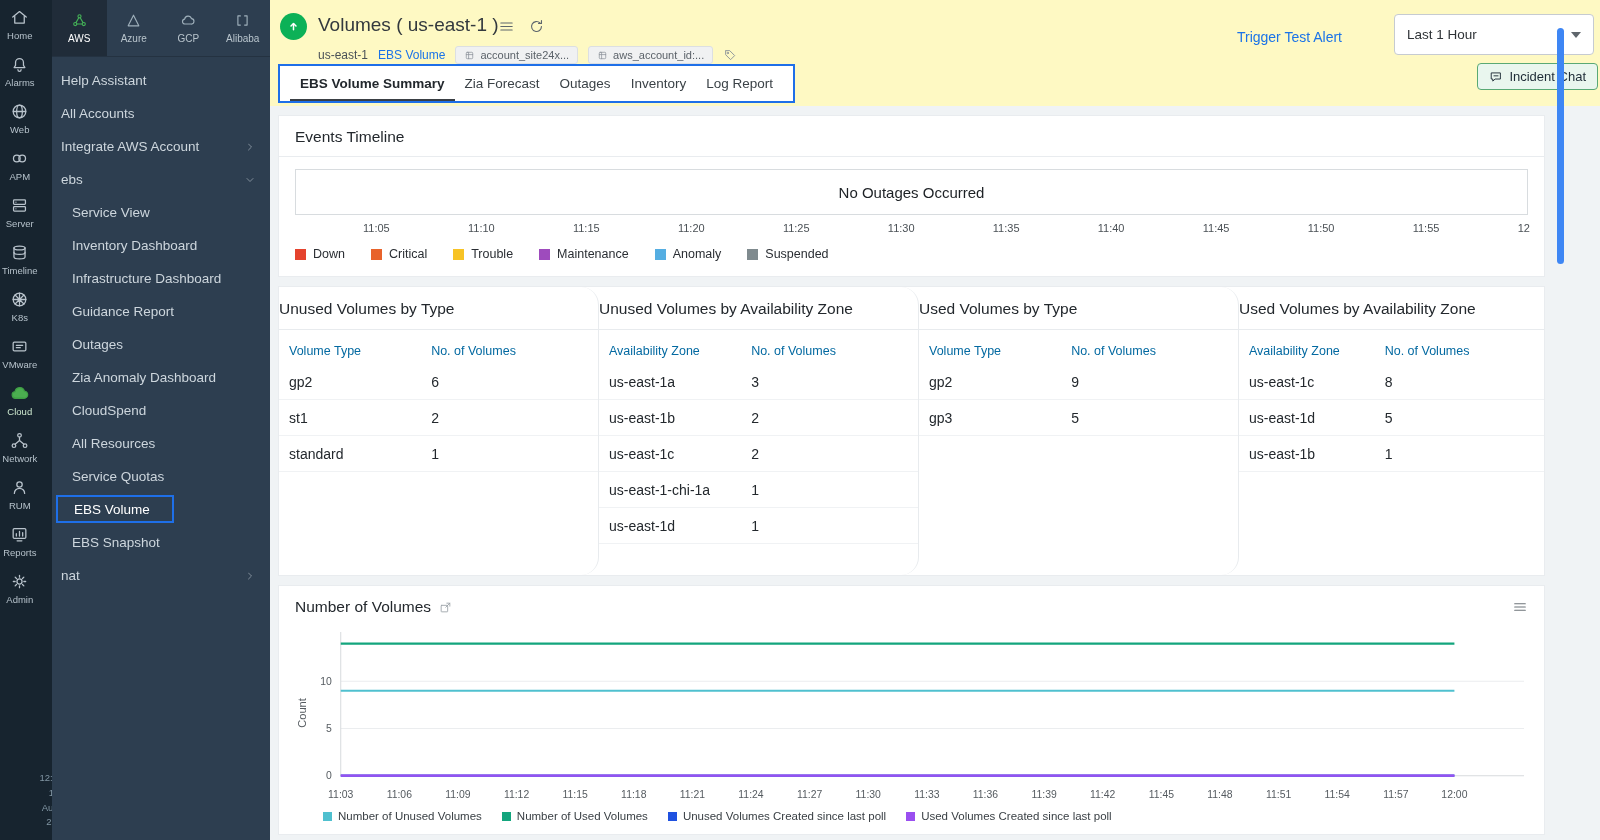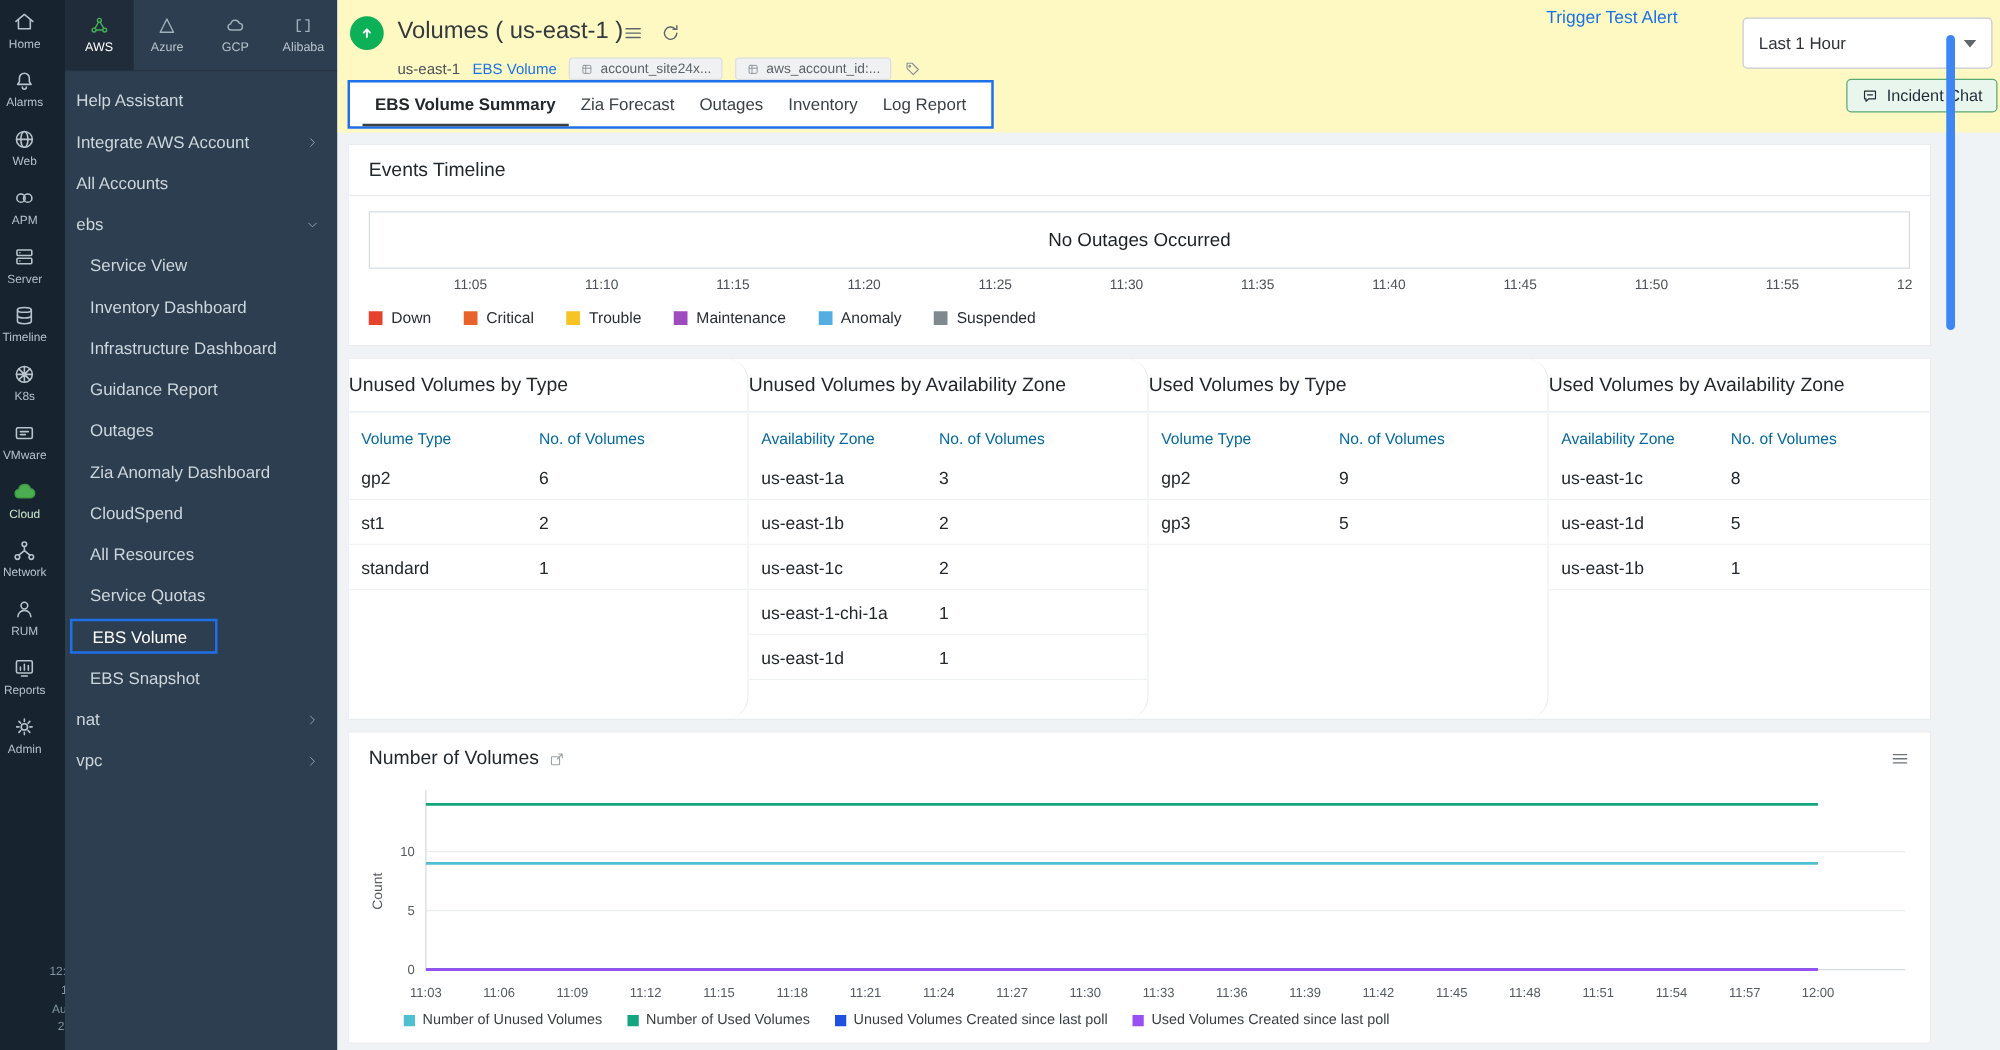--- a/index.html
+++ b/index.html
@@ -38,21 +38,21 @@
   .status-circle { position:absolute; left:10px; top:13px; width:27px; height:27px; border-radius:50%; background:#0cb157; display:flex; align-items:center; justify-content:center; }
   .status-circle svg { width:15px; height:15px; fill:none; stroke:#fff; stroke-width:2.4; stroke-linecap:round; stroke-linejoin:round; }
   .page-title { position:absolute; left:48px; top:14px; font-size:19px; font-weight:400; color:#33393e; }
   .head-actions { position:absolute; left:228px; top:18px; display:flex; gap:13px; color:#5d666d; }
   .head-actions .icon { width:17px; height:17px; cursor:pointer; }
   .head-sub { position:absolute; left:48px; top:46px; display:flex; align-items:center; gap:10px; font-size:12px; color:#4a5157; }
   .monitor-type-link { color:#1a73e8; text-decoration:none; cursor:pointer; }
   .chip { display:inline-flex; align-items:center; gap:5px; background:#f0f1f2; border:1px solid #dcdfe2; border-radius:3px; padding:2px 8px; font-size:11px; color:#5b6269; }
   .chip .icon { width:11px; height:11px; color:#8a9299; }
   .tag-ico { width:14px; height:14px; color:#8a9299; }
-  .trigger-link { position:absolute; top:5px; right:258px; font-size:14px; color:#1a73e8; text-decoration:none; cursor:pointer; }
+  .trigger-link { position:absolute; top:29px; right:258px; font-size:14px; color:#1a73e8; text-decoration:none; cursor:pointer; }
   .dropdown { position:absolute; top:14px; right:6px; width:200px; height:41px; border:1px solid #c6cbd1; border-radius:4px; background:#fff; display:flex; align-items:center; justify-content:space-between; padding:0 12px; font-size:13.5px; color:#2f3337; cursor:pointer; }
   .caret { width:0; height:0; border-left:5px solid transparent; border-right:5px solid transparent; border-top:6px solid #5f666c; }
   .incident-chat { position:absolute; top:63px; right:2px; display:flex; align-items:center; gap:6px; background:#e9f6ee; border:1px solid #59a974; border-radius:4px; padding:5px 11px; font-size:13px; color:#1d2b36; cursor:pointer; font-family:inherit; }
   .incident-chat .icon { width:14px; height:14px; color:#1d2b36; }
   .tabs-box { position:absolute; left:8px; top:64px; border:2px solid #1e6fe8; background:#fff; display:flex; align-items:stretch; padding:0 10px; }
   .tab { padding:10px 10px 8px; font-size:13.5px; color:#3b4247; cursor:pointer; border-bottom:2.5px solid transparent; }
   .tab.active { font-weight:bold; color:#23282d; border-bottom-color:#3a3f44; }
 
   .card { background:#fff; border:1px solid #e9ecef; margin-top:9px; }
 
@@ -263,29 +263,29 @@
             </svg>
           </span>
           <div class="provider-label">Alibaba</div>
         </div>
       </div>
     <div class="side-items">
         <div class="side-item level0">
           <span class="side-label">Help Assistant</span>
         </div>
         <div class="side-item level0">
+          <span class="side-label">All Accounts</span>
+        </div>
+        <div class="side-item level0">
           <span class="side-label">Integrate AWS Account</span>
           <span class="icon side-chev">
             <svg viewBox="0 0 24 24">
               <path d="M9 6l6 6-6 6"></path>
             </svg>
           </span>
-        </div>
-        <div class="side-item level0">
-          <span class="side-label">All Accounts</span>
         </div>
         <div class="side-item level0">
           <span class="side-label">ebs</span>
           <span class="icon side-chev">
             <svg viewBox="0 0 24 24">
               <path d="M6 9l6 6 6-6"></path>
             </svg>
           </span>
         </div>
         <div class="side-item level1">
@@ -316,28 +316,20 @@
           <span class="side-label">Service Quotas</span>
         </div>
         <div class="side-item level1 selected">
           <span class="side-label">EBS Volume</span>
         </div>
         <div class="side-item level1">
           <span class="side-label">EBS Snapshot</span>
         </div>
         <div class="side-item level0">
           <span class="side-label">nat</span>
-          <span class="icon side-chev">
-            <svg viewBox="0 0 24 24">
-              <path d="M9 6l6 6-6 6"></path>
-            </svg>
-          </span>
-        </div>
-        <div class="side-item level0">
-          <span class="side-label">vpc</span>
           <span class="icon side-chev">
             <svg viewBox="0 0 24 24">
               <path d="M9 6l6 6-6 6"></path>
             </svg>
           </span>
         </div>
       </div>
   </aside>
 
   <main class="main">

